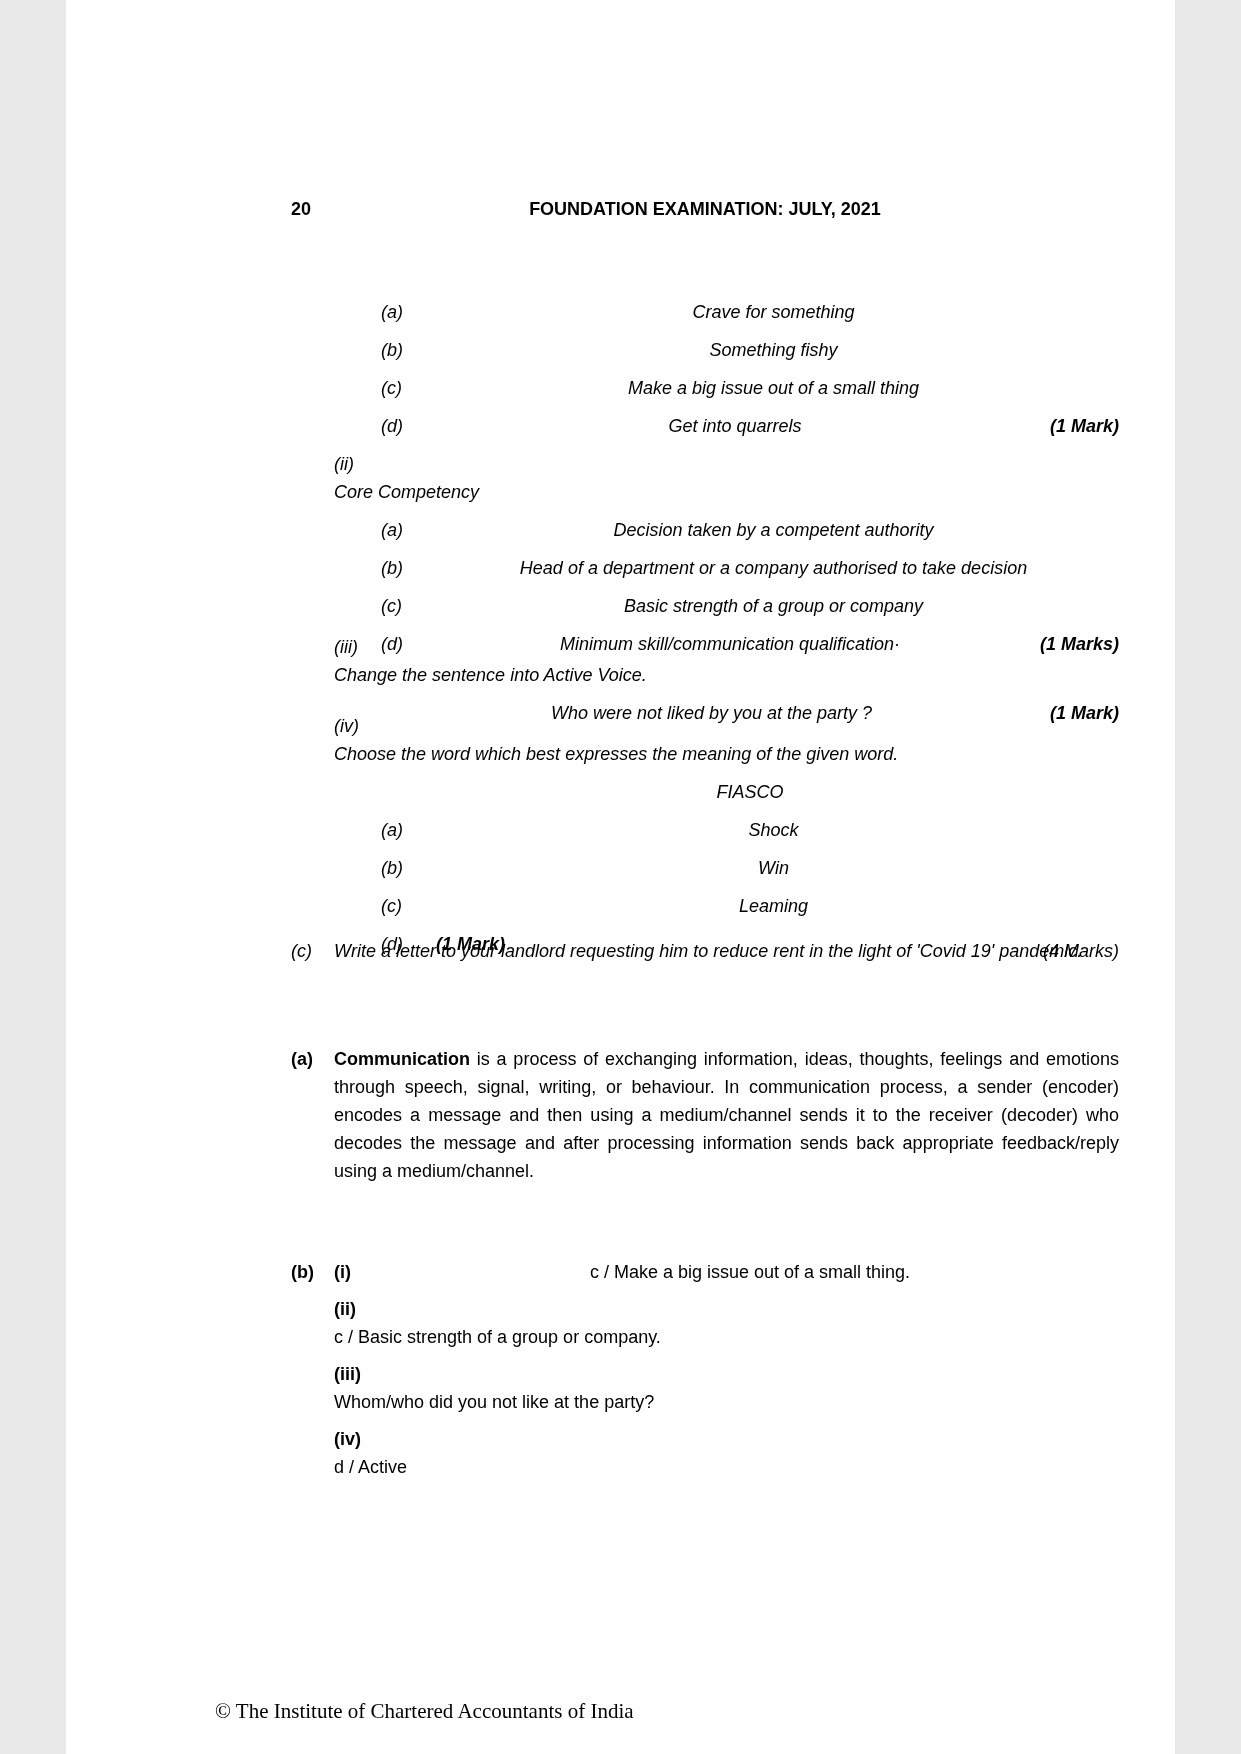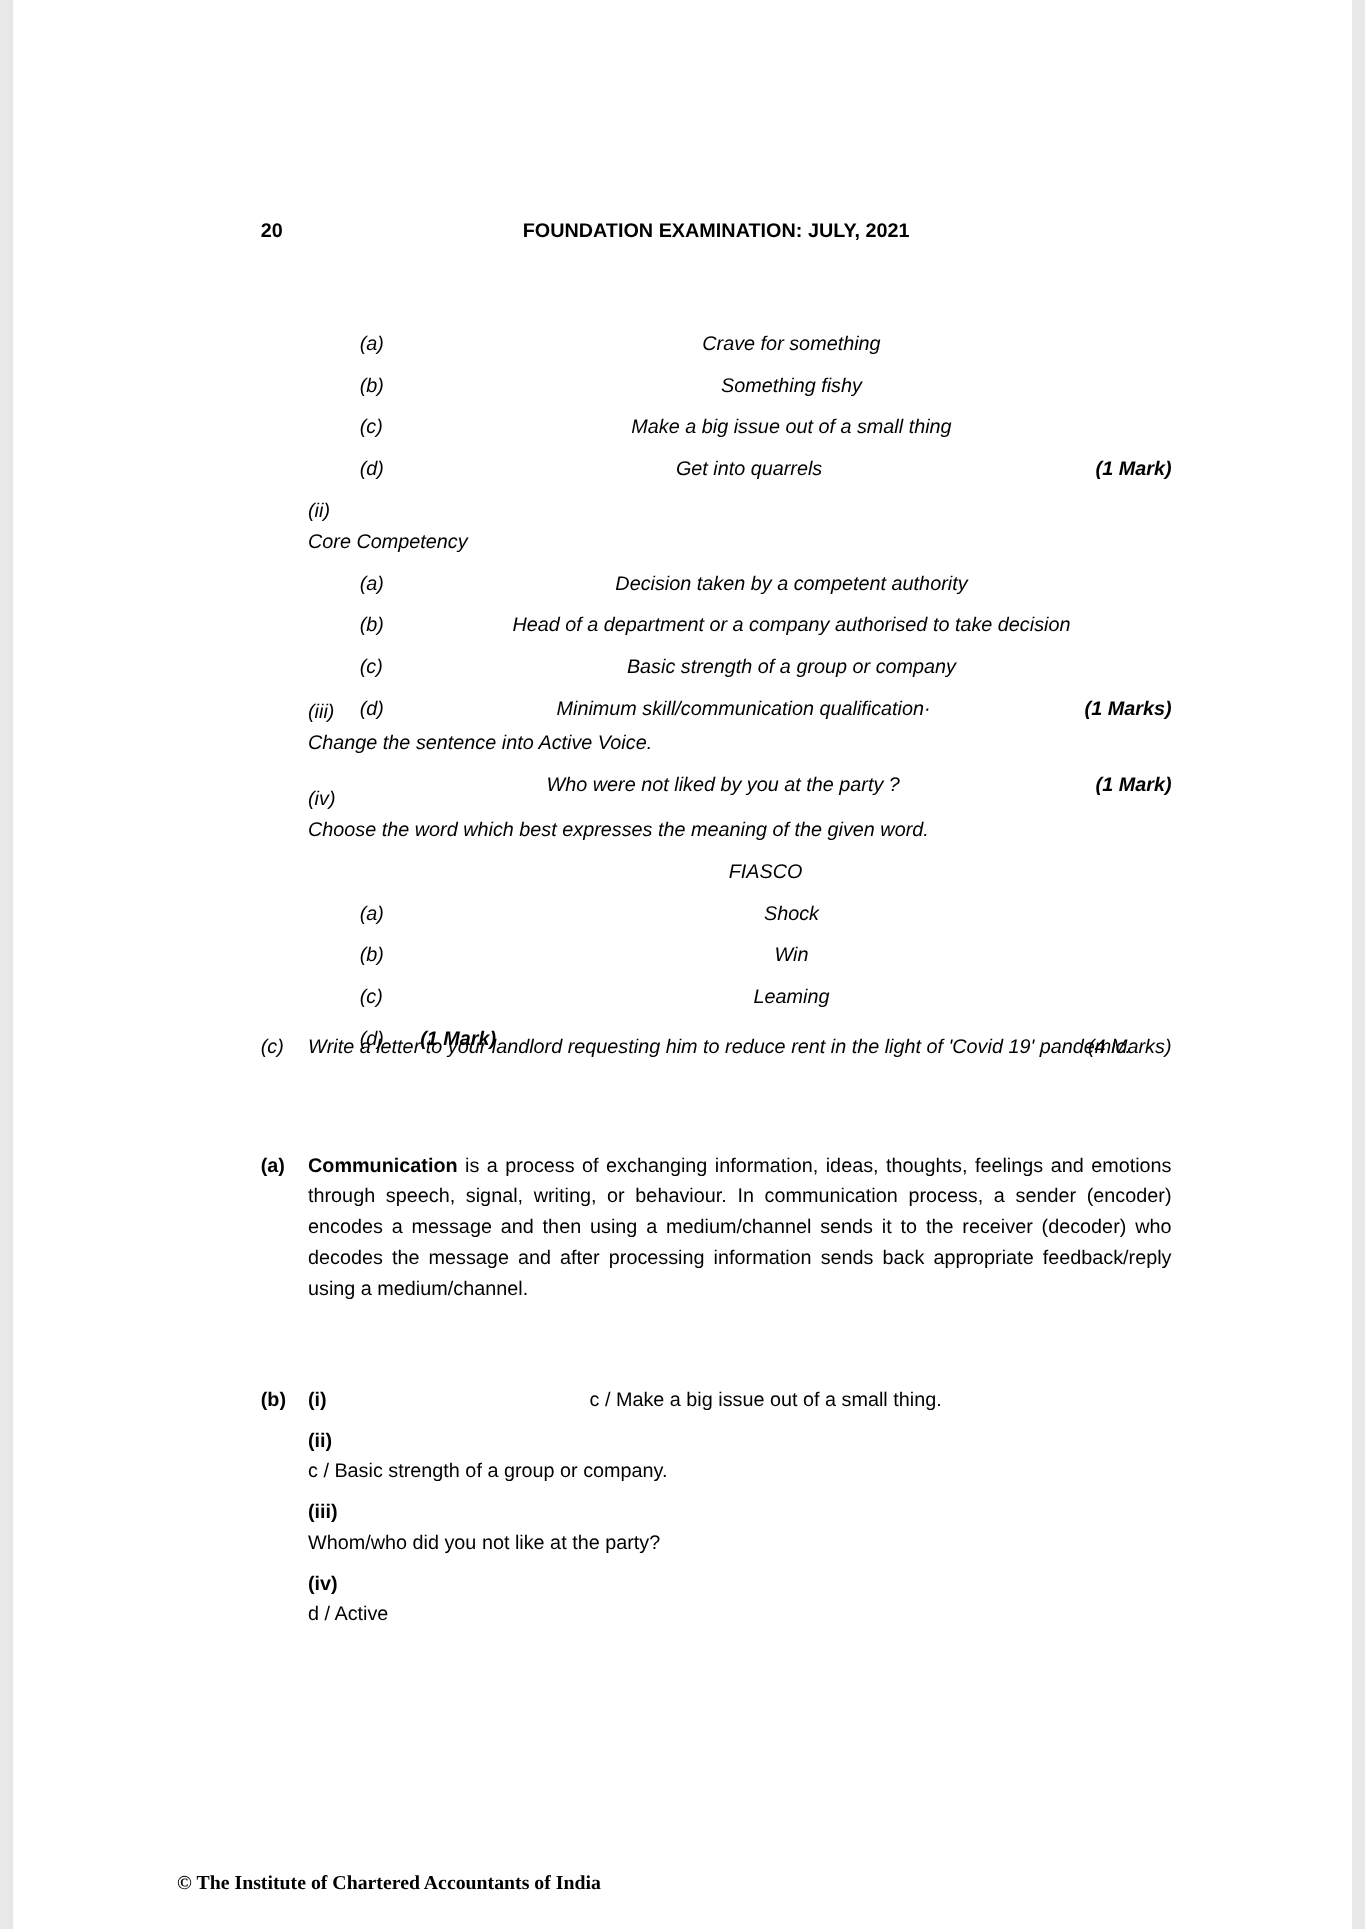--- a/index.html
+++ b/index.html
@@ -1,18 +1,18 @@
 <!DOCTYPE html>
 <html><head>
 <meta charset="utf-8">
 <style>
   html,body{margin:0;padding:0;background:#e8e8e8;}
   .page{
     position:relative;
-    width:1217px;height:1754px;
+    width:1109px;height:1754px;
     margin:0 auto;
     background:#ffffff;
     color:#000;
     font-family:"Liberation Sans",sans-serif;
     font-size:18px;
     line-height:28px;
     overflow:hidden;
   }
   .sec{position:absolute;left:225px;width:828px;}
   .header{position:absolute;top:195px;left:225px;width:828px;}
@@ -28,21 +28,21 @@
   .txt{flex:1;text-align:center;}
   .marks{flex:none;font-weight:bold;font-style:italic;white-space:nowrap;margin-left:8px;}
   .just{text-align:justify;}
   .rel{position:relative;}
   .marks-abs{position:absolute;right:0;bottom:0;font-weight:normal;font-style:italic;}
   .bold{font-weight:bold;}
   .para{margin-left:43px;}
   .footer{
     position:absolute;top:1697px;left:149px;
     font-family:"Liberation Serif",serif;
-    font-size:18px;font-weight:bold;line-height:28px;
+    font-size:21px;font-weight:normal;line-height:28px;
   }
 </style>
 </head>
 <body>
 
 <div class="page">
 
   <div class="header">
     <span class="pagenum">20</span>
     <div class="title">FOUNDATION EXAMINATION: JULY, 2021</div>

